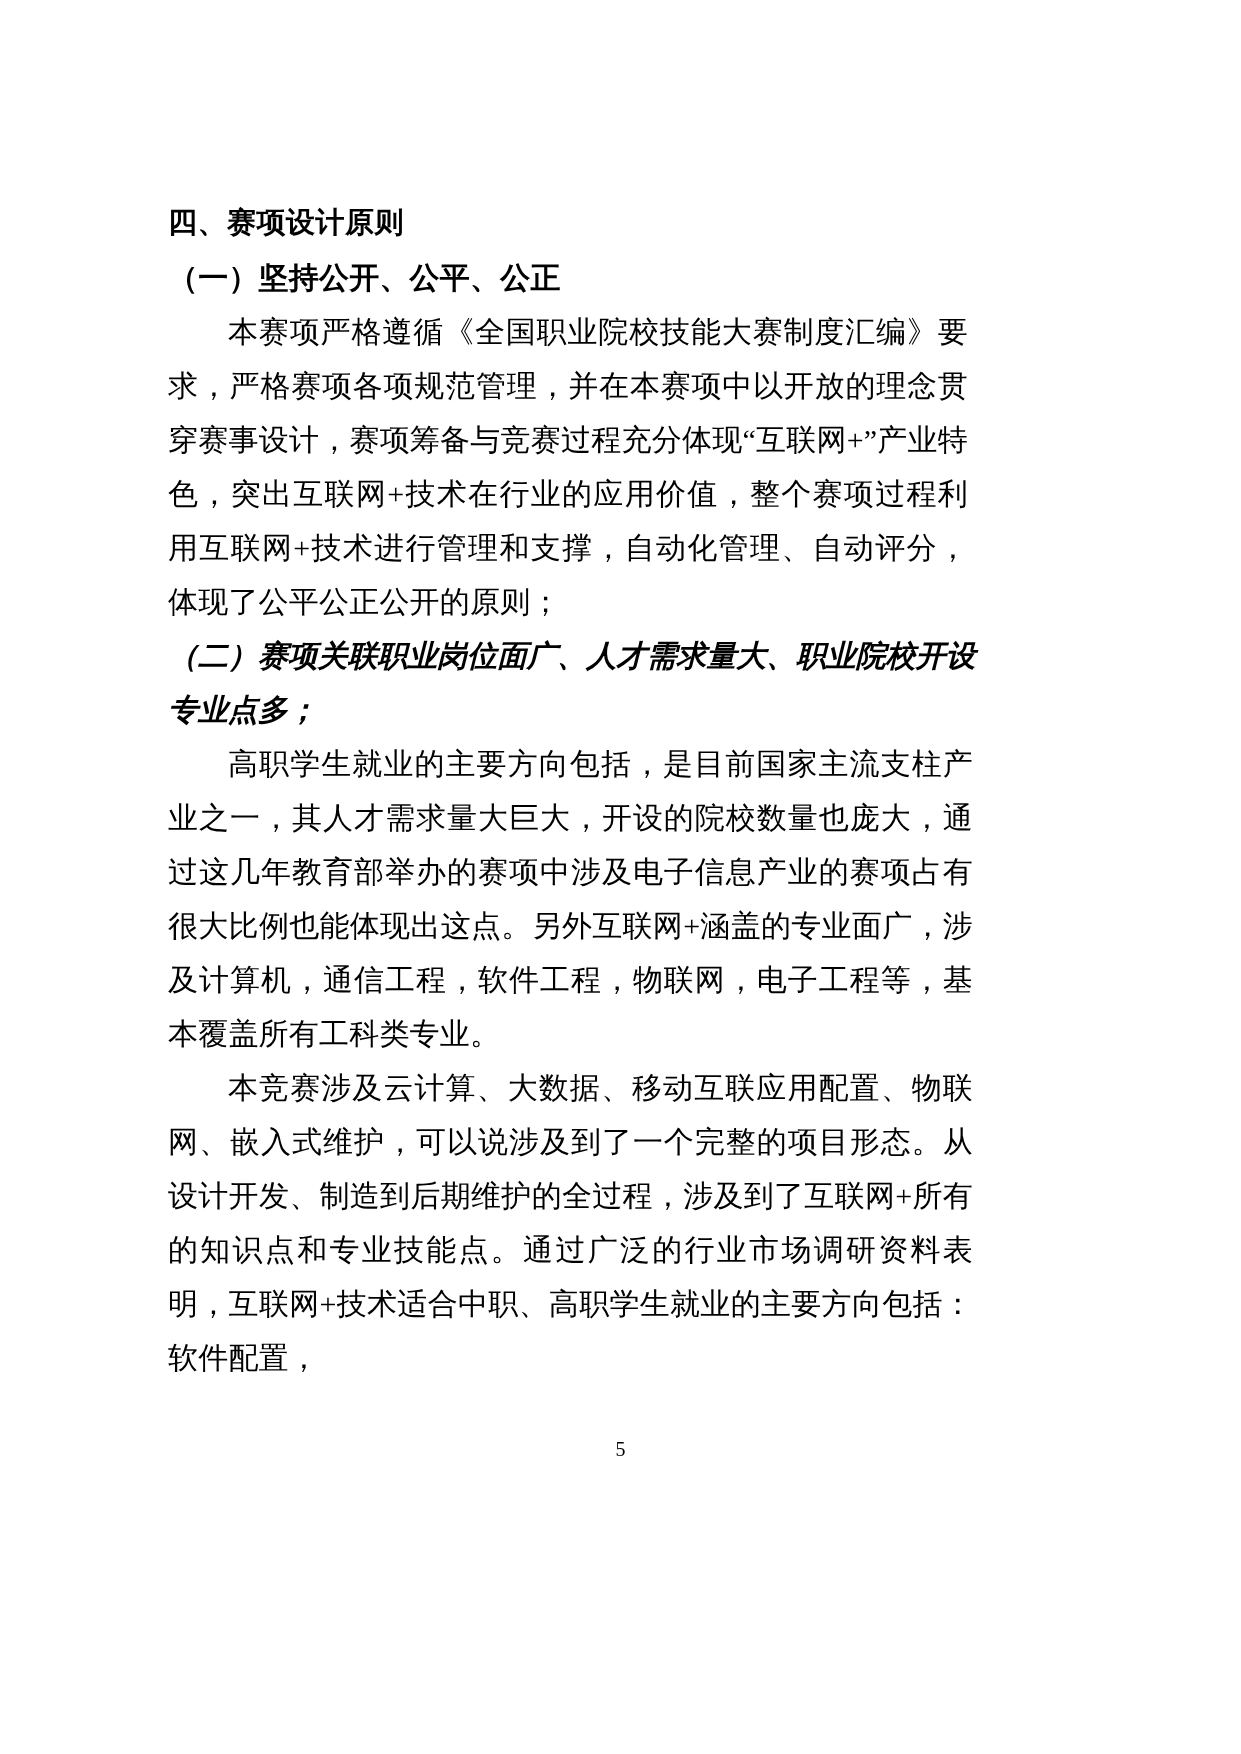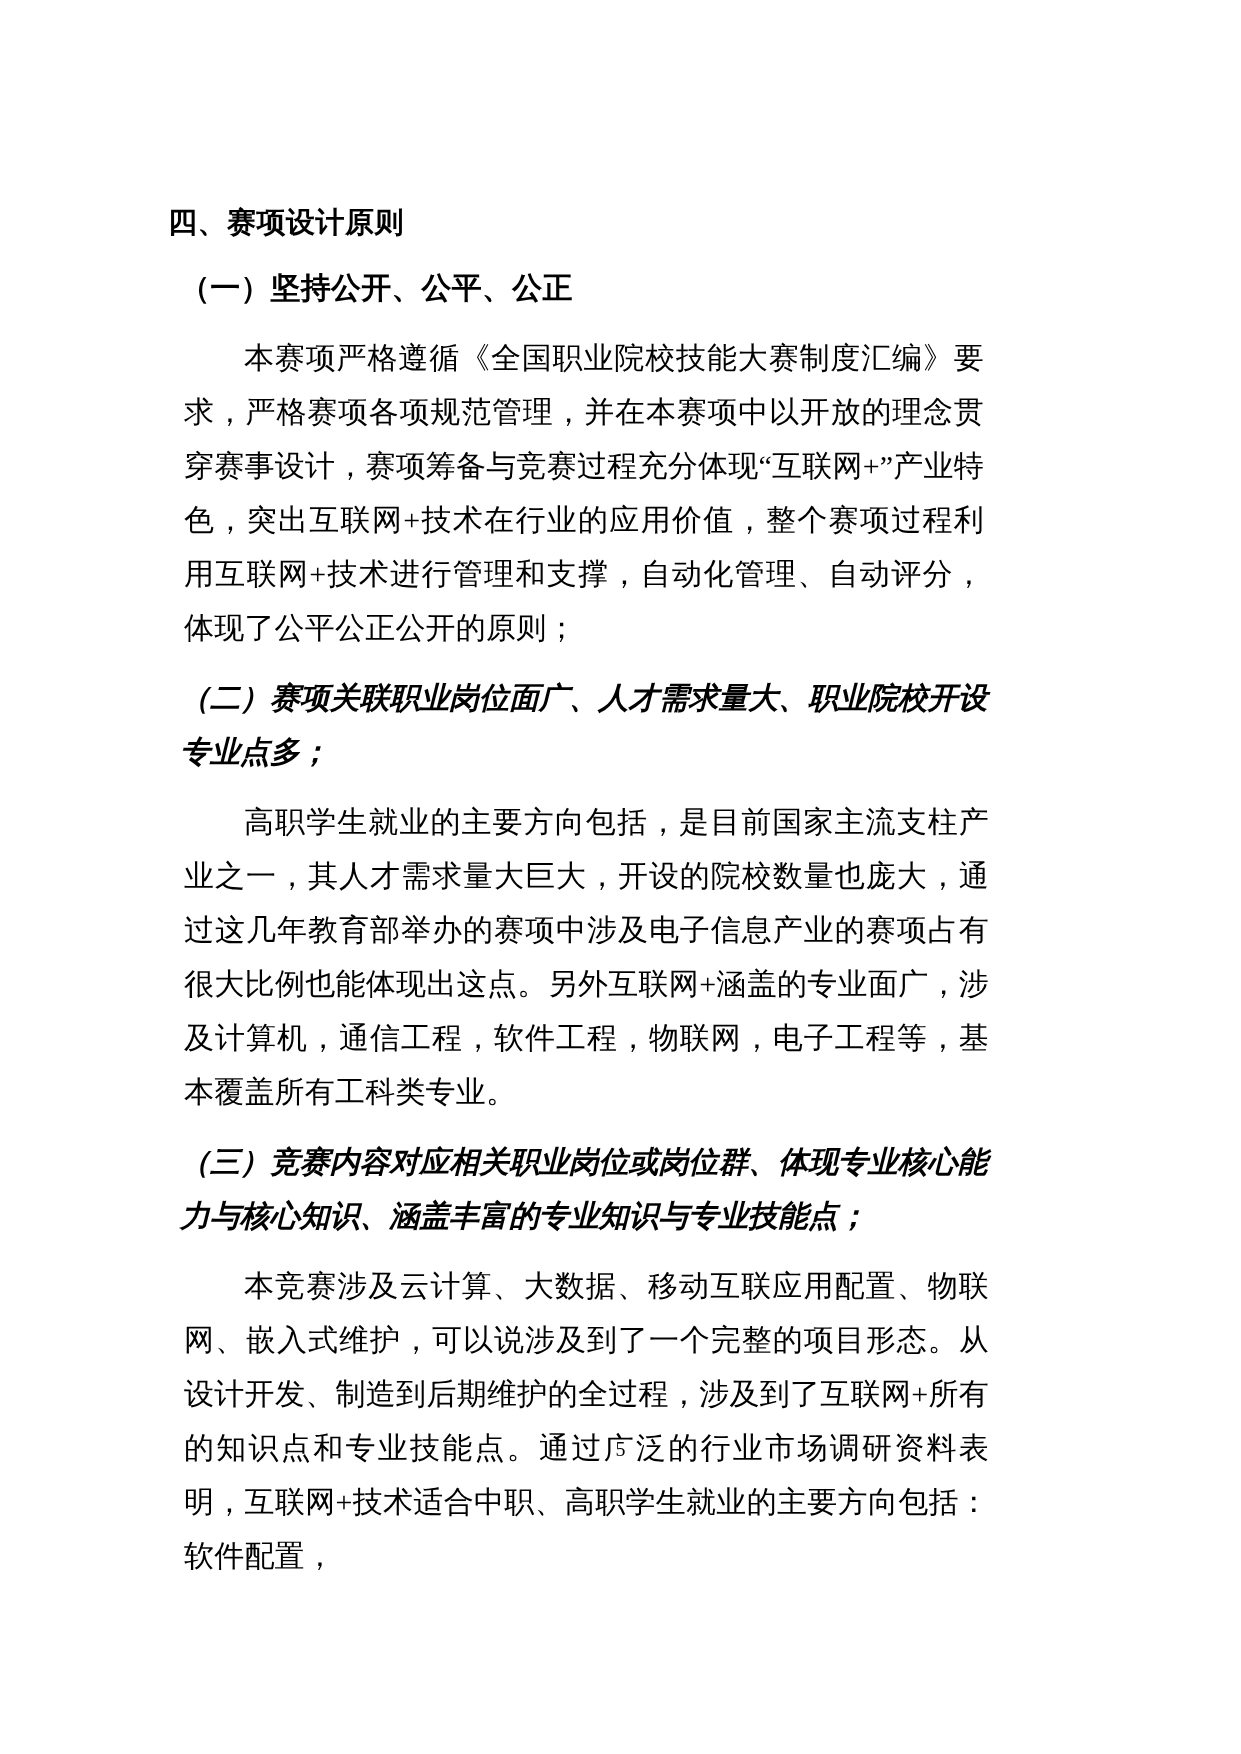--- a/index.html
+++ b/index.html
@@ -37,35 +37,35 @@
     letter-spacing: 0.5px;
     margin: 0 0 2px 0;
     white-space: nowrap;
   }
   .h-sub {
     font-family: "DejaVu Sans", "Liberation Sans", sans-serif;
     font-weight: bold;
     font-size: 30px;
     line-height: 54px;
     letter-spacing: 0.2px;
-    margin: 12px;
+    margin: 0;
     text-indent: 0;
     width: 812px;
   }
   .h-sub.wide {
     width: 818px;
     letter-spacing: -0.1px;
     font-style: italic;
   }
   
   p.body {
     font-family: "Liberation Serif", "DejaVu Serif", serif;
     font-size: 30px;
     line-height: 54px;
-    margin: 16px;
+    margin: 0;
     text-indent: 60px;
     text-align: justify;
     text-justify: inter-ideograph;
     width: 800px;
     letter-spacing: 0.2px;
   }
   p.body.w2 { width: 805px; }
   .pagenum {
     position: absolute;
     left: 0;
@@ -86,20 +86,19 @@
     <h1 class="h-main">四、赛项设计原则</h1>
 
     <h2 class="h-sub">（一）坚持公开、公平、公正</h2>
 
     <p class="body">本赛项严格遵循《全国职业院校技能大赛制度汇编》要求，严格赛项各项规范管理，并在本赛项中以开放的理念贯穿赛事设计，赛项筹备与竞赛过程充分体现“互联网+”产业特色，突出互联网+技术在行业的应用价值，整个赛项过程利用互联网+技术进行管理和支撑，自动化管理、自动评分，体现了公平公正公开的原则；</p>
 
     <h2 class="h-sub wide">（二）赛项关联职业岗位面广、人才需求量大、职业院校开设专业点多；</h2>
 
     <p class="body w2">高职学生就业的主要方向包括，是目前国家主流支柱产业之一，其人才需求量大巨大，开设的院校数量也庞大，通过这几年教育部举办的赛项中涉及电子信息产业的赛项占有很大比例也能体现出这点。另外互联网+涵盖的专业面广，涉及计算机，通信工程，软件工程，物联网，电子工程等，基本覆盖所有工科类专业。</p>
 
-    <h2 class="h-sub wide">（三）竞赛内容对应相关职业岗位或岗位群、体现专业核心能力与核心知识、涵盖丰富的专业知识与专业技能点；</h2>
 
     <p class="body w2">本竞赛涉及云计算、大数据、移动互联应用配置、物联网、嵌入式维护，可以说涉及到了一个完整的项目形态。从设计开发、制造到后期维护的全过程，涉及到了互联网+所有的知识点和专业技能点。通过广泛的行业市场调研资料表明，互联网+技术适合中职、高职学生就业的主要方向包括：软件配置，</p>
 
   </div>
 
   <div class="pagenum">5</div>
 </div>
 
 </body></html>

